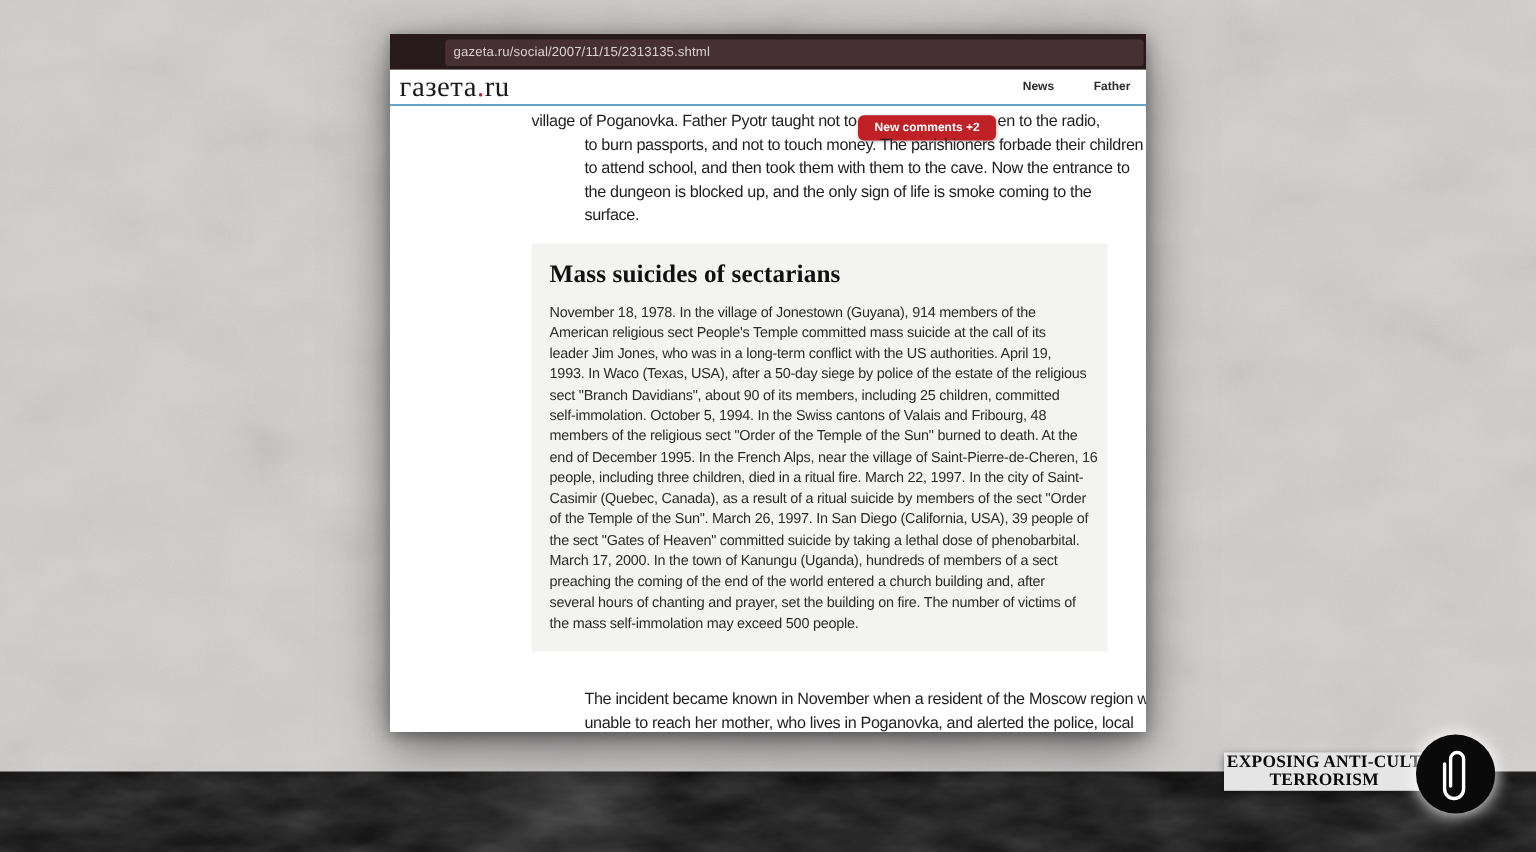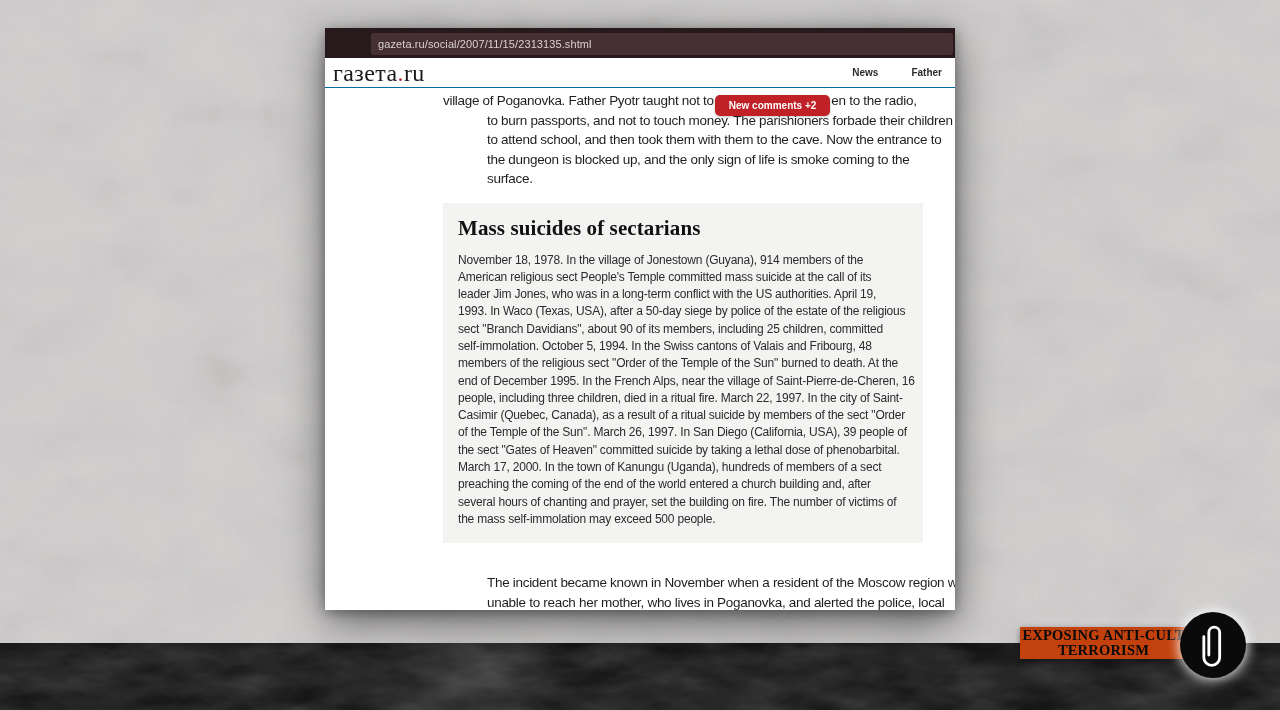--- a/index.html
+++ b/index.html
@@ -46,21 +46,21 @@
     padding:4px 14px; border-radius:5px; vertical-align:-4px; margin:0 1px;
     box-shadow:0 1px 3px rgba(0,0,0,0.25); cursor:pointer; }
 
   .infobox { margin-top:14px; background:#f3f3f2; padding:13px 15px 15px 15px; width:480px; }
   .infobox h3 { font-family:"Liberation Serif", serif; font-size:21px; font-weight:bold; color:#111; margin-bottom:11px; letter-spacing:.1px; }
   .infobox .body { font-size:12px; line-height:17.3px; letter-spacing:-0.2px; color:#2b2b2b; white-space:pre; }
 
   .para2 { margin-top:30px; }
 
   
-  .wm-label { position:absolute; left:1020px; top:627px; width:167px; height:32px; background:#c2410c;
+  .wm-label { position:absolute; left:1020px; top:627px; width:167px; height:32px; background:#e5e5e5;
     z-index:2; display:flex; flex-direction:column; justify-content:center; text-align:center;
     box-shadow:0 2px 6px rgba(0,0,0,0.45); overflow:hidden; }
   .wm-label div { font-family:"Liberation Serif", serif; font-weight:bold; font-size:14.5px;
     line-height:15px; color:#0b0b0b; letter-spacing:.2px; white-space:nowrap; }
   .wm-circle { position:absolute; left:1180px; top:612px; width:66px; height:66px; border-radius:50%;
     background:#0a0a0a; z-index:3; display:flex; align-items:center; justify-content:center;
     box-shadow:0 0 12px 2px rgba(255,255,255,0.85); }
 </style>
 </head>
 <body>

